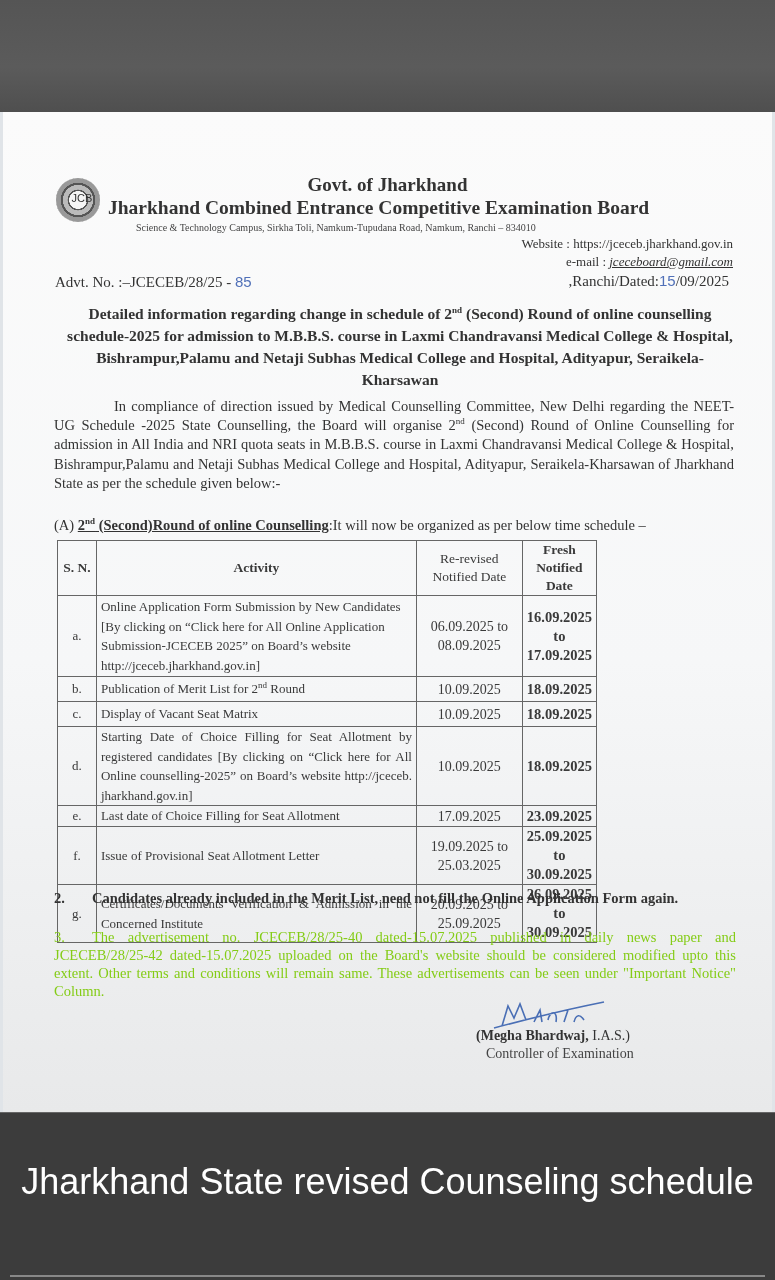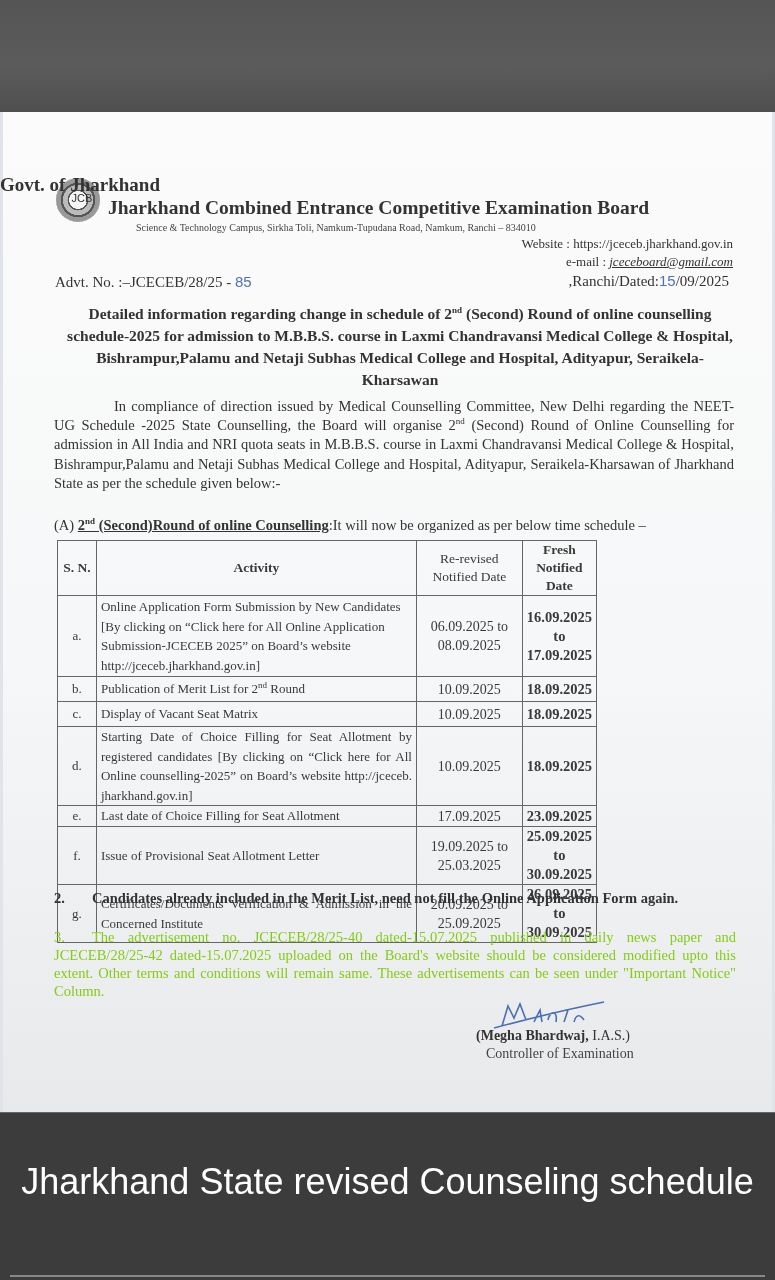--- a/index.html
+++ b/index.html
@@ -12,21 +12,21 @@
     border-left: 3px solid #e0e4e8; border-right: 3px solid #e0e4e8; }
   .bottom-band { position: absolute; left: 0; top: 1112px; width: 775px; height: 168px;
     background: #3c3c3c; border-top: 1px solid #666; }
   .caption { position: absolute; left: 0; top: 1160px; width: 775px; text-align: center;
     font-family: "Liberation Sans", sans-serif; color: #fff; font-size: 36px; line-height: 44px; }
   .bottom-line { position: absolute; left: 10px; top: 1275px; width: 503px; height: 2px; background: #888; width: 755px; }
 
   .logo { position: absolute; left: 56px; top: 178px; width: 44px; height: 44px; border-radius: 50%;
     background: radial-gradient(circle, #f5f5f5 0 28%, #555 29% 33%, #bbb 34% 48%, #555 49% 55%, #999 56% 70%, #555 71% 100%); }
   .logo span { position: absolute; left: 0; top: 14px; width: 44px; text-align: center; font-size: 11px; color: #333; font-family: "Liberation Sans", sans-serif; padding-left: 8px; }
-  .h-govt { position: absolute; left: 0; top: 174px; width: 775px; padding-left: 0; font-size: 19px; font-weight: bold; color: #333; }
+  .h-govt { position: absolute; left: 0; top: 174px; width: 775px; text-align: center; padding-left: 0; font-size: 19px; font-weight: bold; color: #333; }
   .h-board { position: absolute; left: 108px; top: 197px; font-size: 19.5px; font-weight: bold; color: #333; white-space: nowrap; }
   .h-addr { position: absolute; left: 136px; top: 222px; font-size: 10px; color: #444; white-space: nowrap; }
   .h-web { position: absolute; right: 42px; top: 236px; font-size: 13px; color: #333; text-align: right; white-space: nowrap; }
   .h-mail { position: absolute; right: 42px; top: 254px; font-size: 13px; color: #333; text-align: right; white-space: nowrap; }
   .h-mail u { text-decoration: underline; font-style: italic; }
   .advt { position: absolute; left: 55px; top: 273px; font-size: 15px; color: #333; white-space: nowrap; }
   .advt .hand, .dated .hand { color: #5070b8; font-family: "Liberation Sans", sans-serif; }
   .dated { position: absolute; right: 46px; top: 272px; font-size: 15px; color: #333; white-space: nowrap; }
 
   .subject { position: absolute; left: 60px; top: 303px; width: 680px; text-align: center; font-size: 15.5px; font-weight: bold; line-height: 22px; color: #333; }

